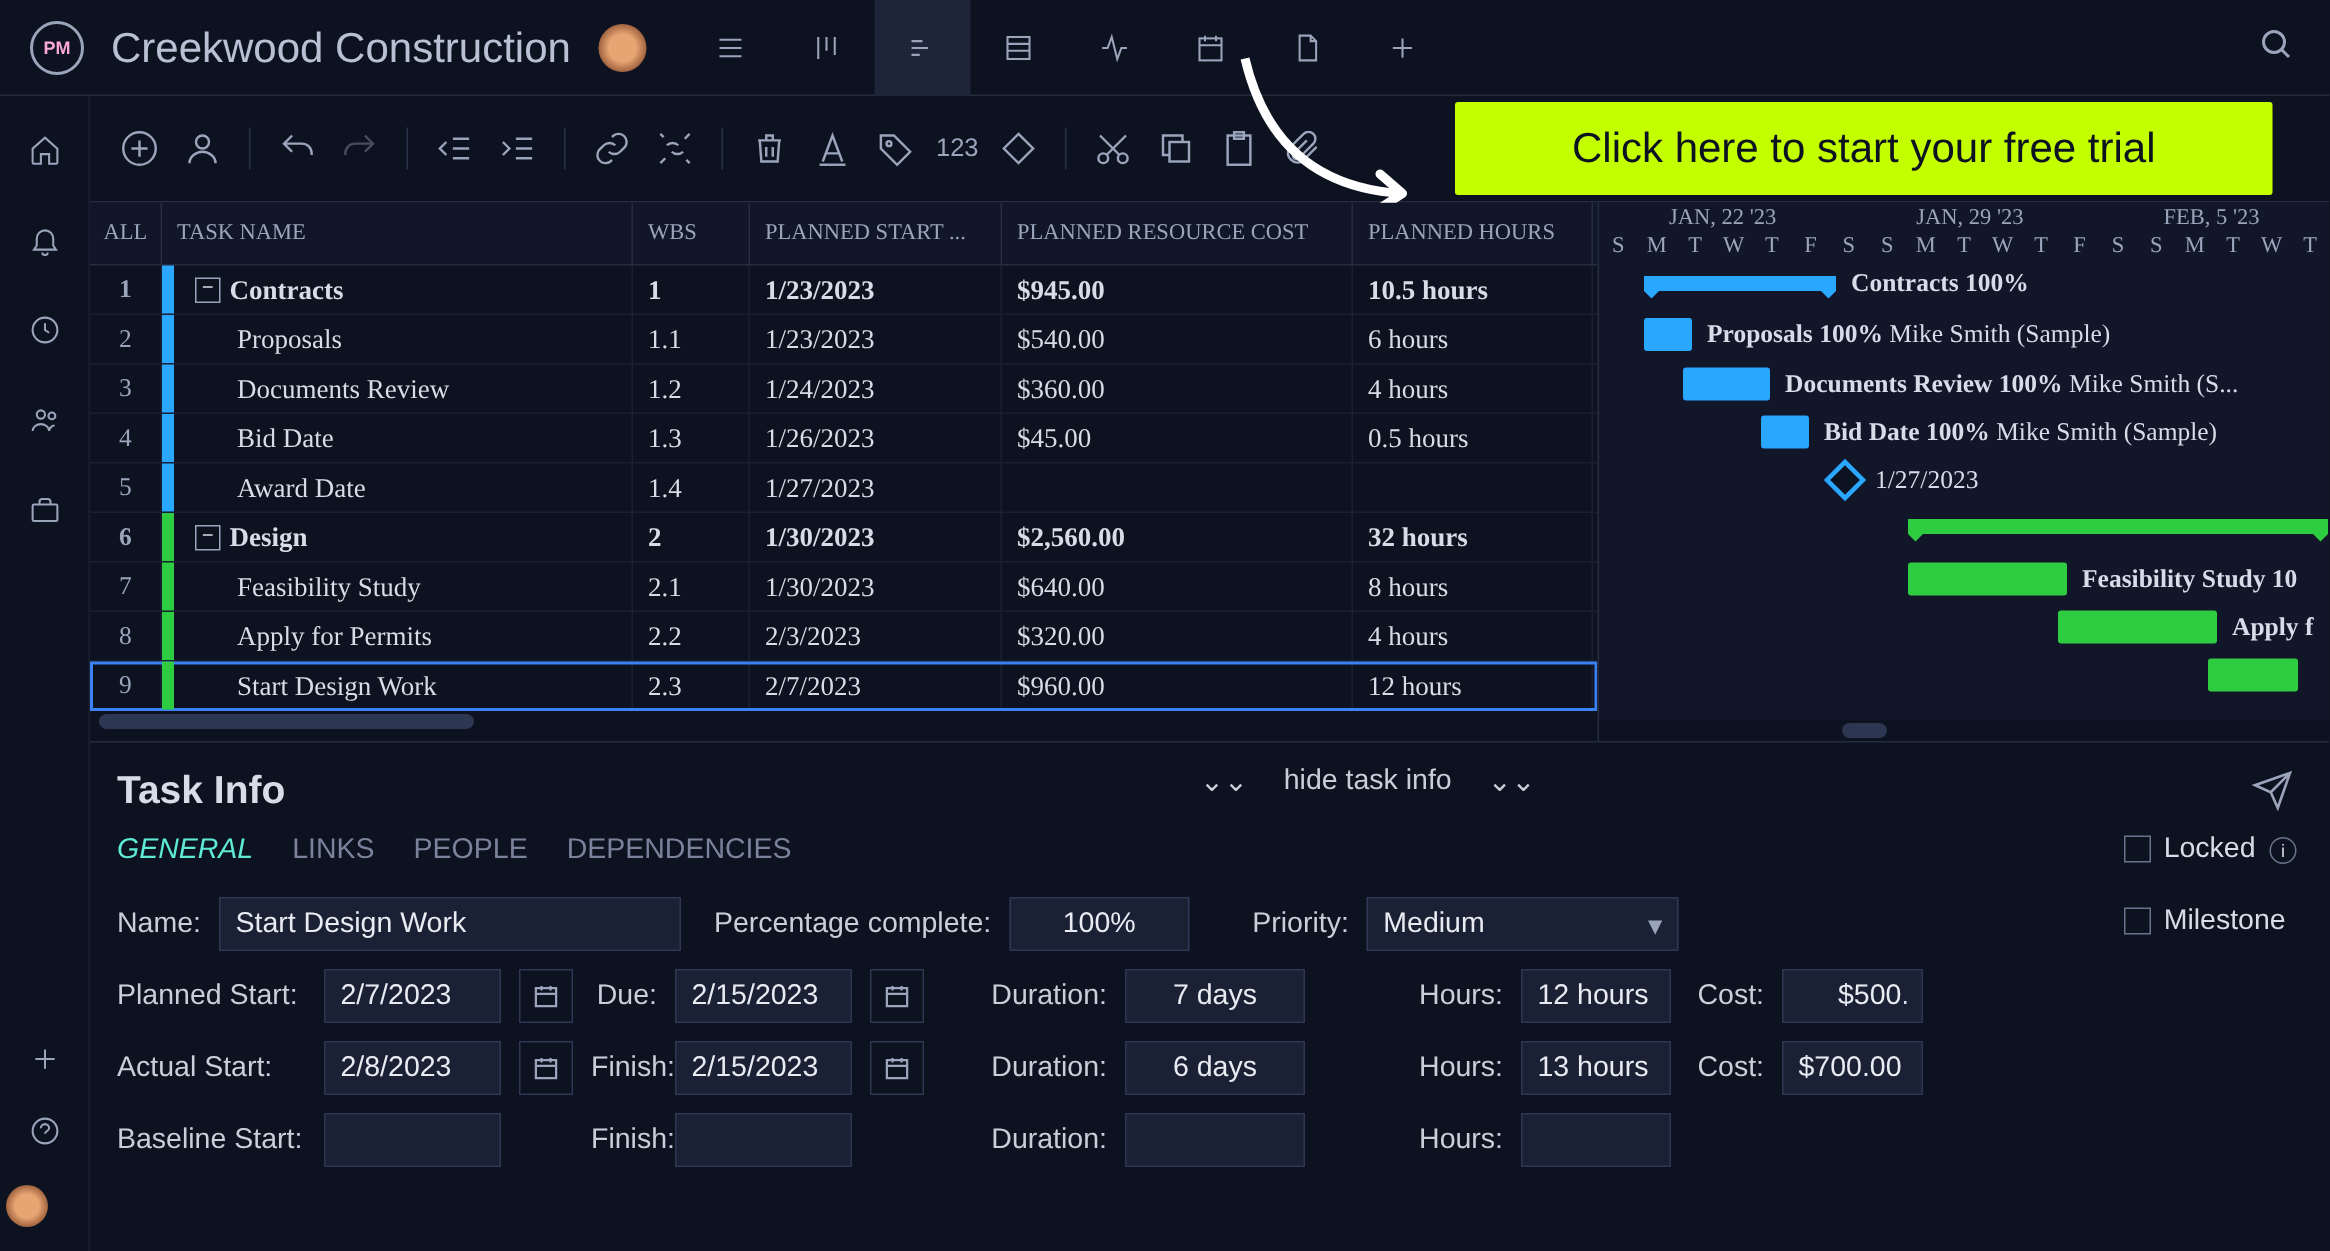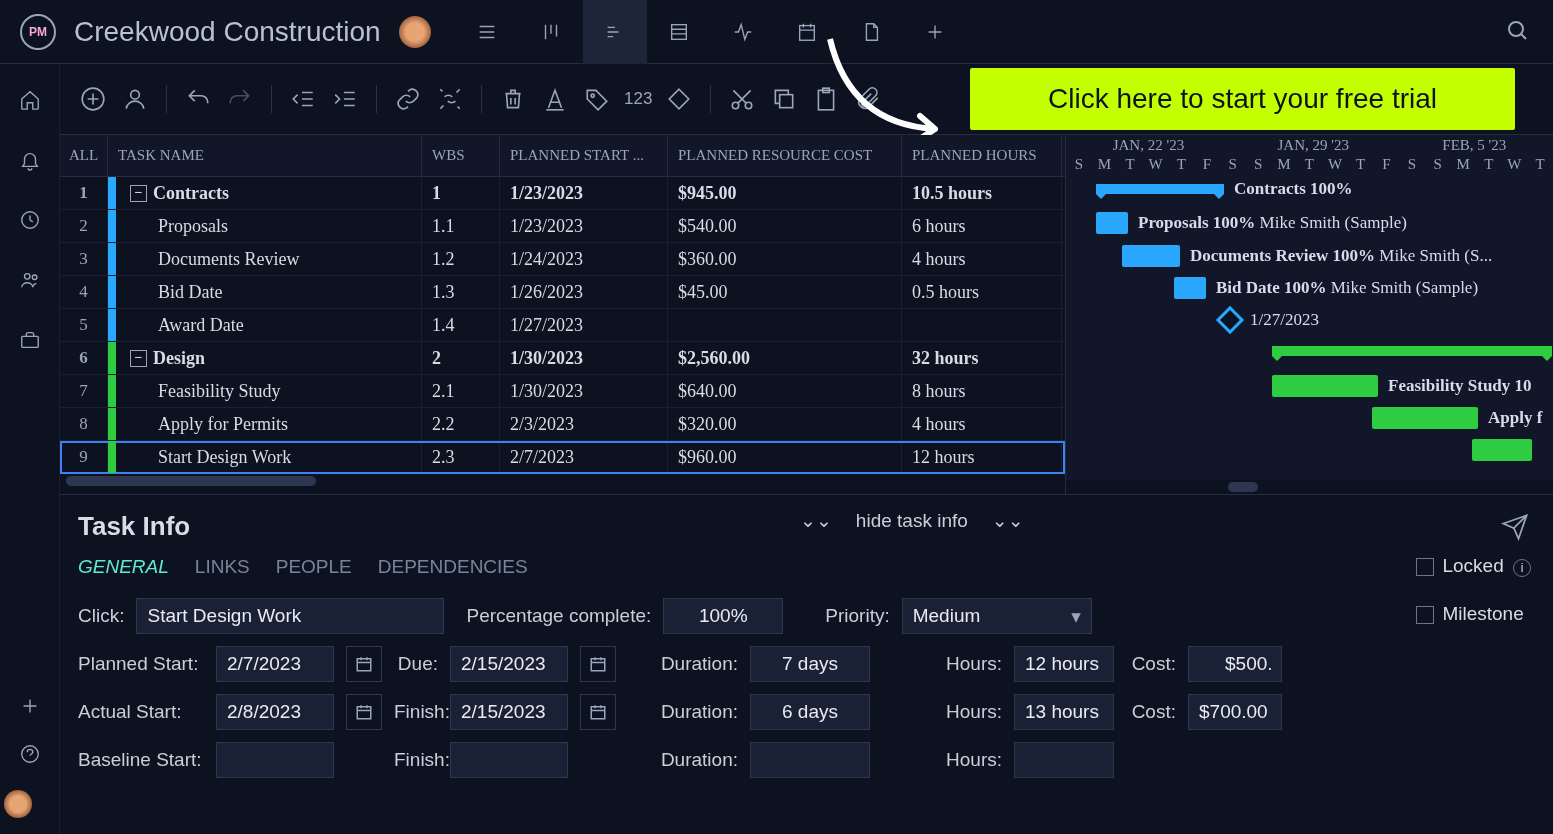--- a/index.html
+++ b/index.html
@@ -56,21 +56,21 @@
 .task-info { flex:1; padding:16px 18px 0 18px; border-top:1px solid #252c3f; position:relative;}
 .ti-title { font-size:26px; font-weight:700; margin-bottom:14px;}
 .ti-collapse { position:absolute; left:740px; top:14px; display:flex; align-items:center; gap:24px; font-size:19px; color:#c8ceda;}
 .ti-tabs { display:flex; gap:26px; font-size:19px; margin-bottom:20px;}
 .ti-tab { color:#7a839b; cursor:pointer;}
 .ti-tab.active{ color:#5eead4; font-weight:500;font-style:italic;}
 .ti-form { display:flex; flex-direction:column; gap:12px;}
 .ti-row { display:flex; align-items:center; gap:12px; font-size:19px;}
 .ti-lbl { color:#c8ceda; }
 .ti-input { background:#1a2135; border:1px solid #2e3752; color:#e8ebf2; padding:6px 10px; font-size:19px; height:36px;}
-.ti-select { background:#1a2135; border:1px solid #2e3752; color:#e8ebf2; padding:6px 10px; font-size:19px; height:36px; width:190px; position:relative;}
+.ti-select { background:#1a2135; border:1px solid #2e3752; color:#e8ebf2; padding:6px 10px; font-size:19px; height:36px; width:208px; position:relative;}
 .ti-select::after { content:"▾"; position:absolute; right:10px; color:#9aa4bb;}
 .cal-ic { width:36px; height:36px; border:1px solid #2e3752; display:flex;align-items:center;justify-content:center; color:#9aa4bb;}
 .ti-right { position:absolute; right:22px; top:60px; display:flex; flex-direction:column; gap:26px; font-size:19px;}
 .chk { width:18px;height:18px; border:1px solid #6b748e; display:inline-block; margin-right:8px; vertical-align:middle;}
 .send-ic { position:absolute; right:24px; top:18px; color:#9aa4bb;}
 .scroll-track{height:14px;background:#0d1220;display:flex;align-items:center;padding:0 2px;}
 .scroll-thumb{height:10px;background:#2e3752;border-radius:5px;}
 </style>
 </head>
 <body>
@@ -457,21 +457,21 @@
           <div class="ti-tab">LINKS</div>
           <div class="ti-tab">PEOPLE</div>
           <div class="ti-tab">DEPENDENCIES</div>
         </div>
       <div class="ti-right">
         <div><span class="chk"></span><span>Locked</span> <span style="border:1px solid #6b748e;border-radius:50%;width:18px;height:18px;display:inline-flex;align-items:center;justify-content:center;font-size:12px;margin-left:4px;">i</span></div>
         <div><span class="chk"></span><span>Milestone</span></div>
       </div>
       <div class="ti-form">
         <div class="ti-row">
-          <span class="ti-lbl">Click:</span>
+          <span class="ti-lbl">Name:</span>
           <input class="ti-input" style="width: 308px;" value="Start Design Work">
           <span class="ti-lbl" style="margin-left:10px">Percentage complete:</span>
           <input class="ti-input" style="width: 120px; text-align: center;" value="100%">
           <span class="ti-lbl" style="margin-left:30px">Priority:</span>
           <div class="ti-select"><span>Medium</span></div>
         </div>
         <div class="ti-row">
           <span class="ti-lbl" style="width:126px">Planned Start:</span>
           <input class="ti-input" style="width: 118px;" value="2/7/2023">
           <div class="cal-ic">

